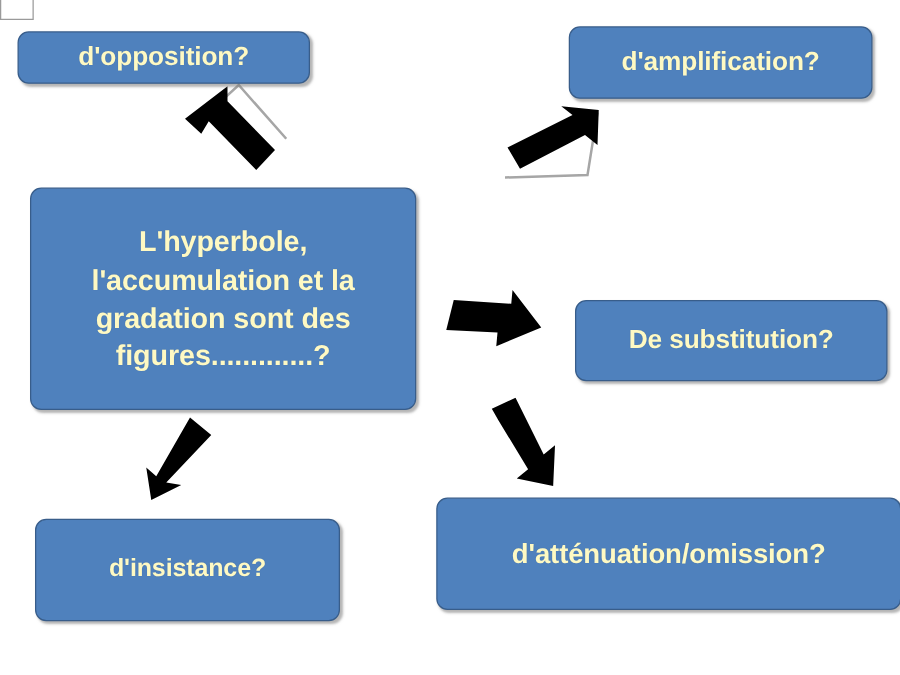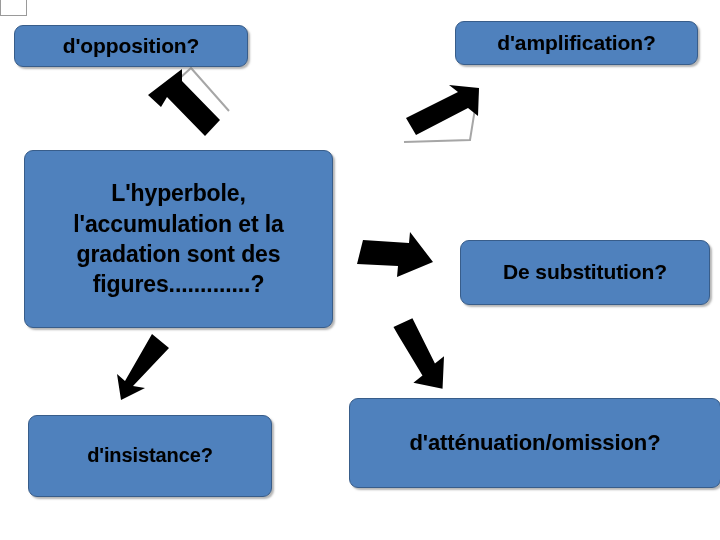--- a/index.html
+++ b/index.html
@@ -27,39 +27,39 @@
     background: #ffffff;
     border: 1px solid #9a9a9a;
     box-sizing: border-box;
   }
   .node {
     position: absolute;
     box-sizing: border-box;
     background: #4f81bd;
     border: 1px solid #385d8a;
     border-radius: 9px;
-    color: #000000;
+    color: #fef9c3;
     font-weight: bold;
     display: flex;
     align-items: center;
     justify-content: center;
     text-align: center;
     line-height: 1.18;
     letter-spacing: -0.1px;
     box-shadow: 2px 2px 2px rgba(120,120,120,0.55);
     text-shadow: 0 0 1px rgba(0,0,0,0.12);
     padding: 2px 6px;
   }
   
   #node-opposition {
     left: 14px; top: 25px; width: 234px; height: 42px;
     font-size: 21px;
   }
   #node-amplification {
-    left: 455px; top: 21px; width: 243px; height: 44px;
+    left: 455px; top: 21px; width: 243px; height: 58px;
     font-size: 21px;
   }
   #node-center {
     left: 24px; top: 150px; width: 309px; height: 178px;
     font-size: 23px;
     line-height: 1.32;
   }
   #node-substitution {
     left: 460px; top: 240px; width: 250px; height: 65px;
     font-size: 21px;

